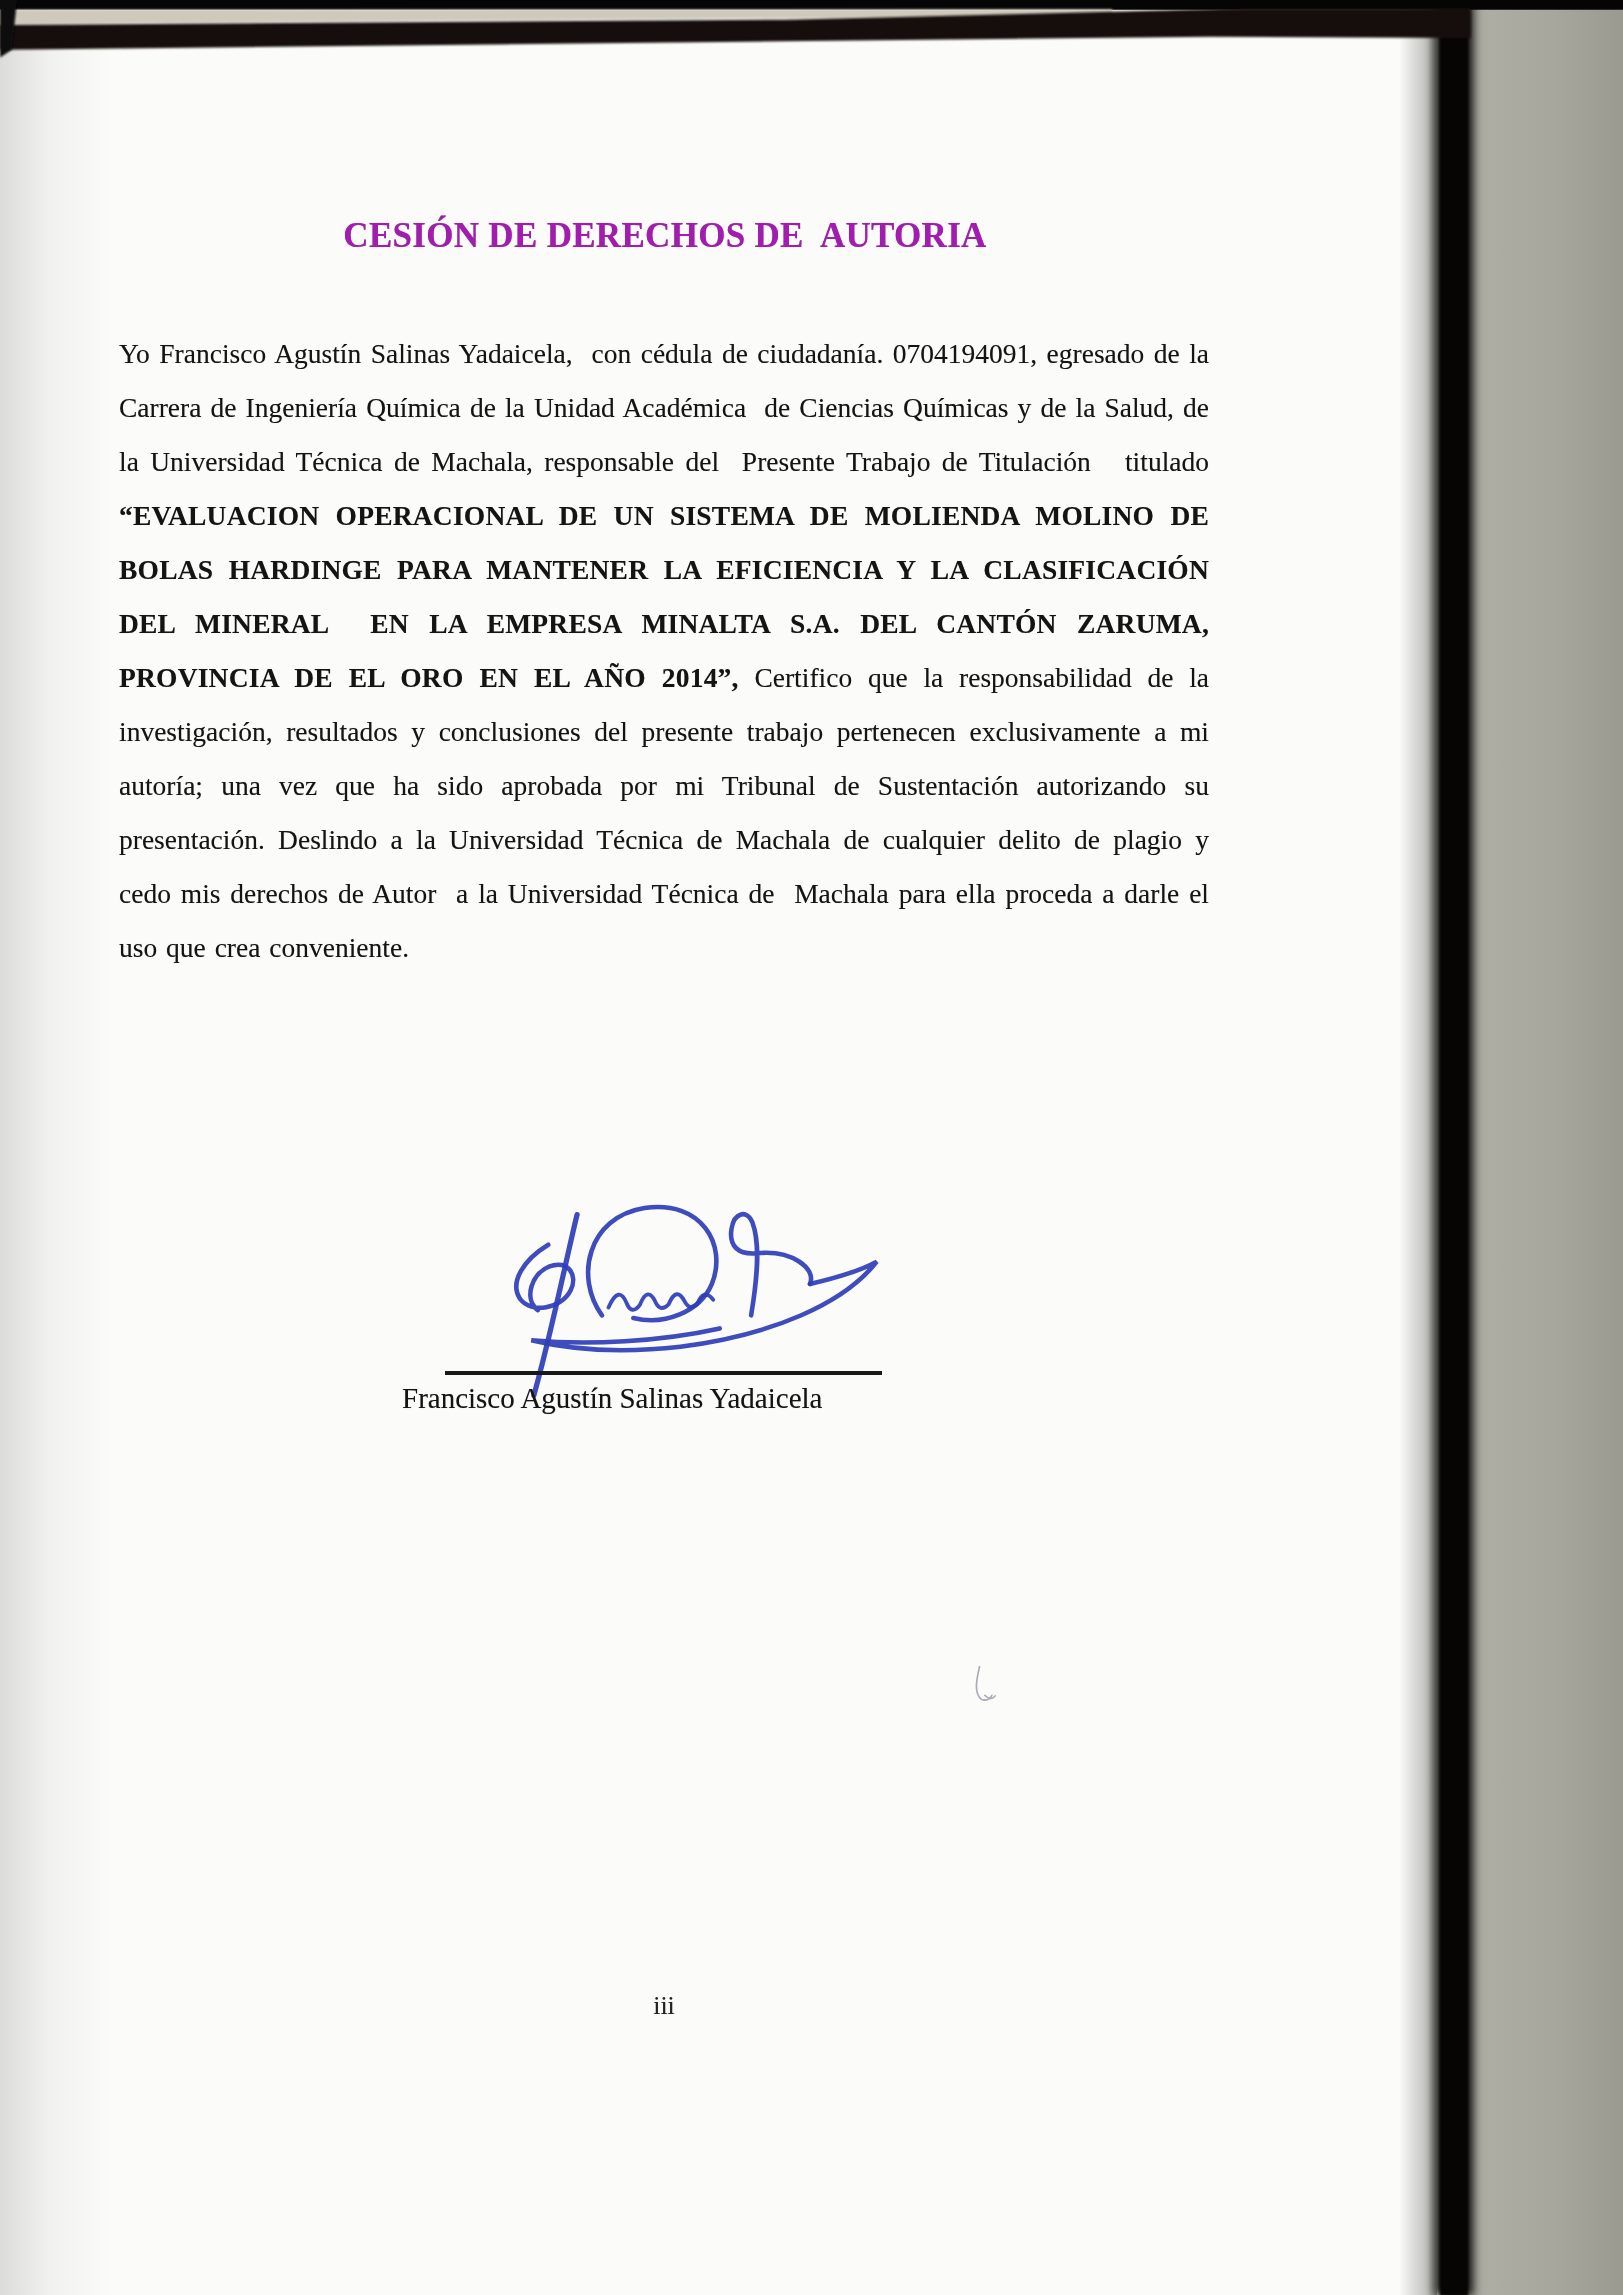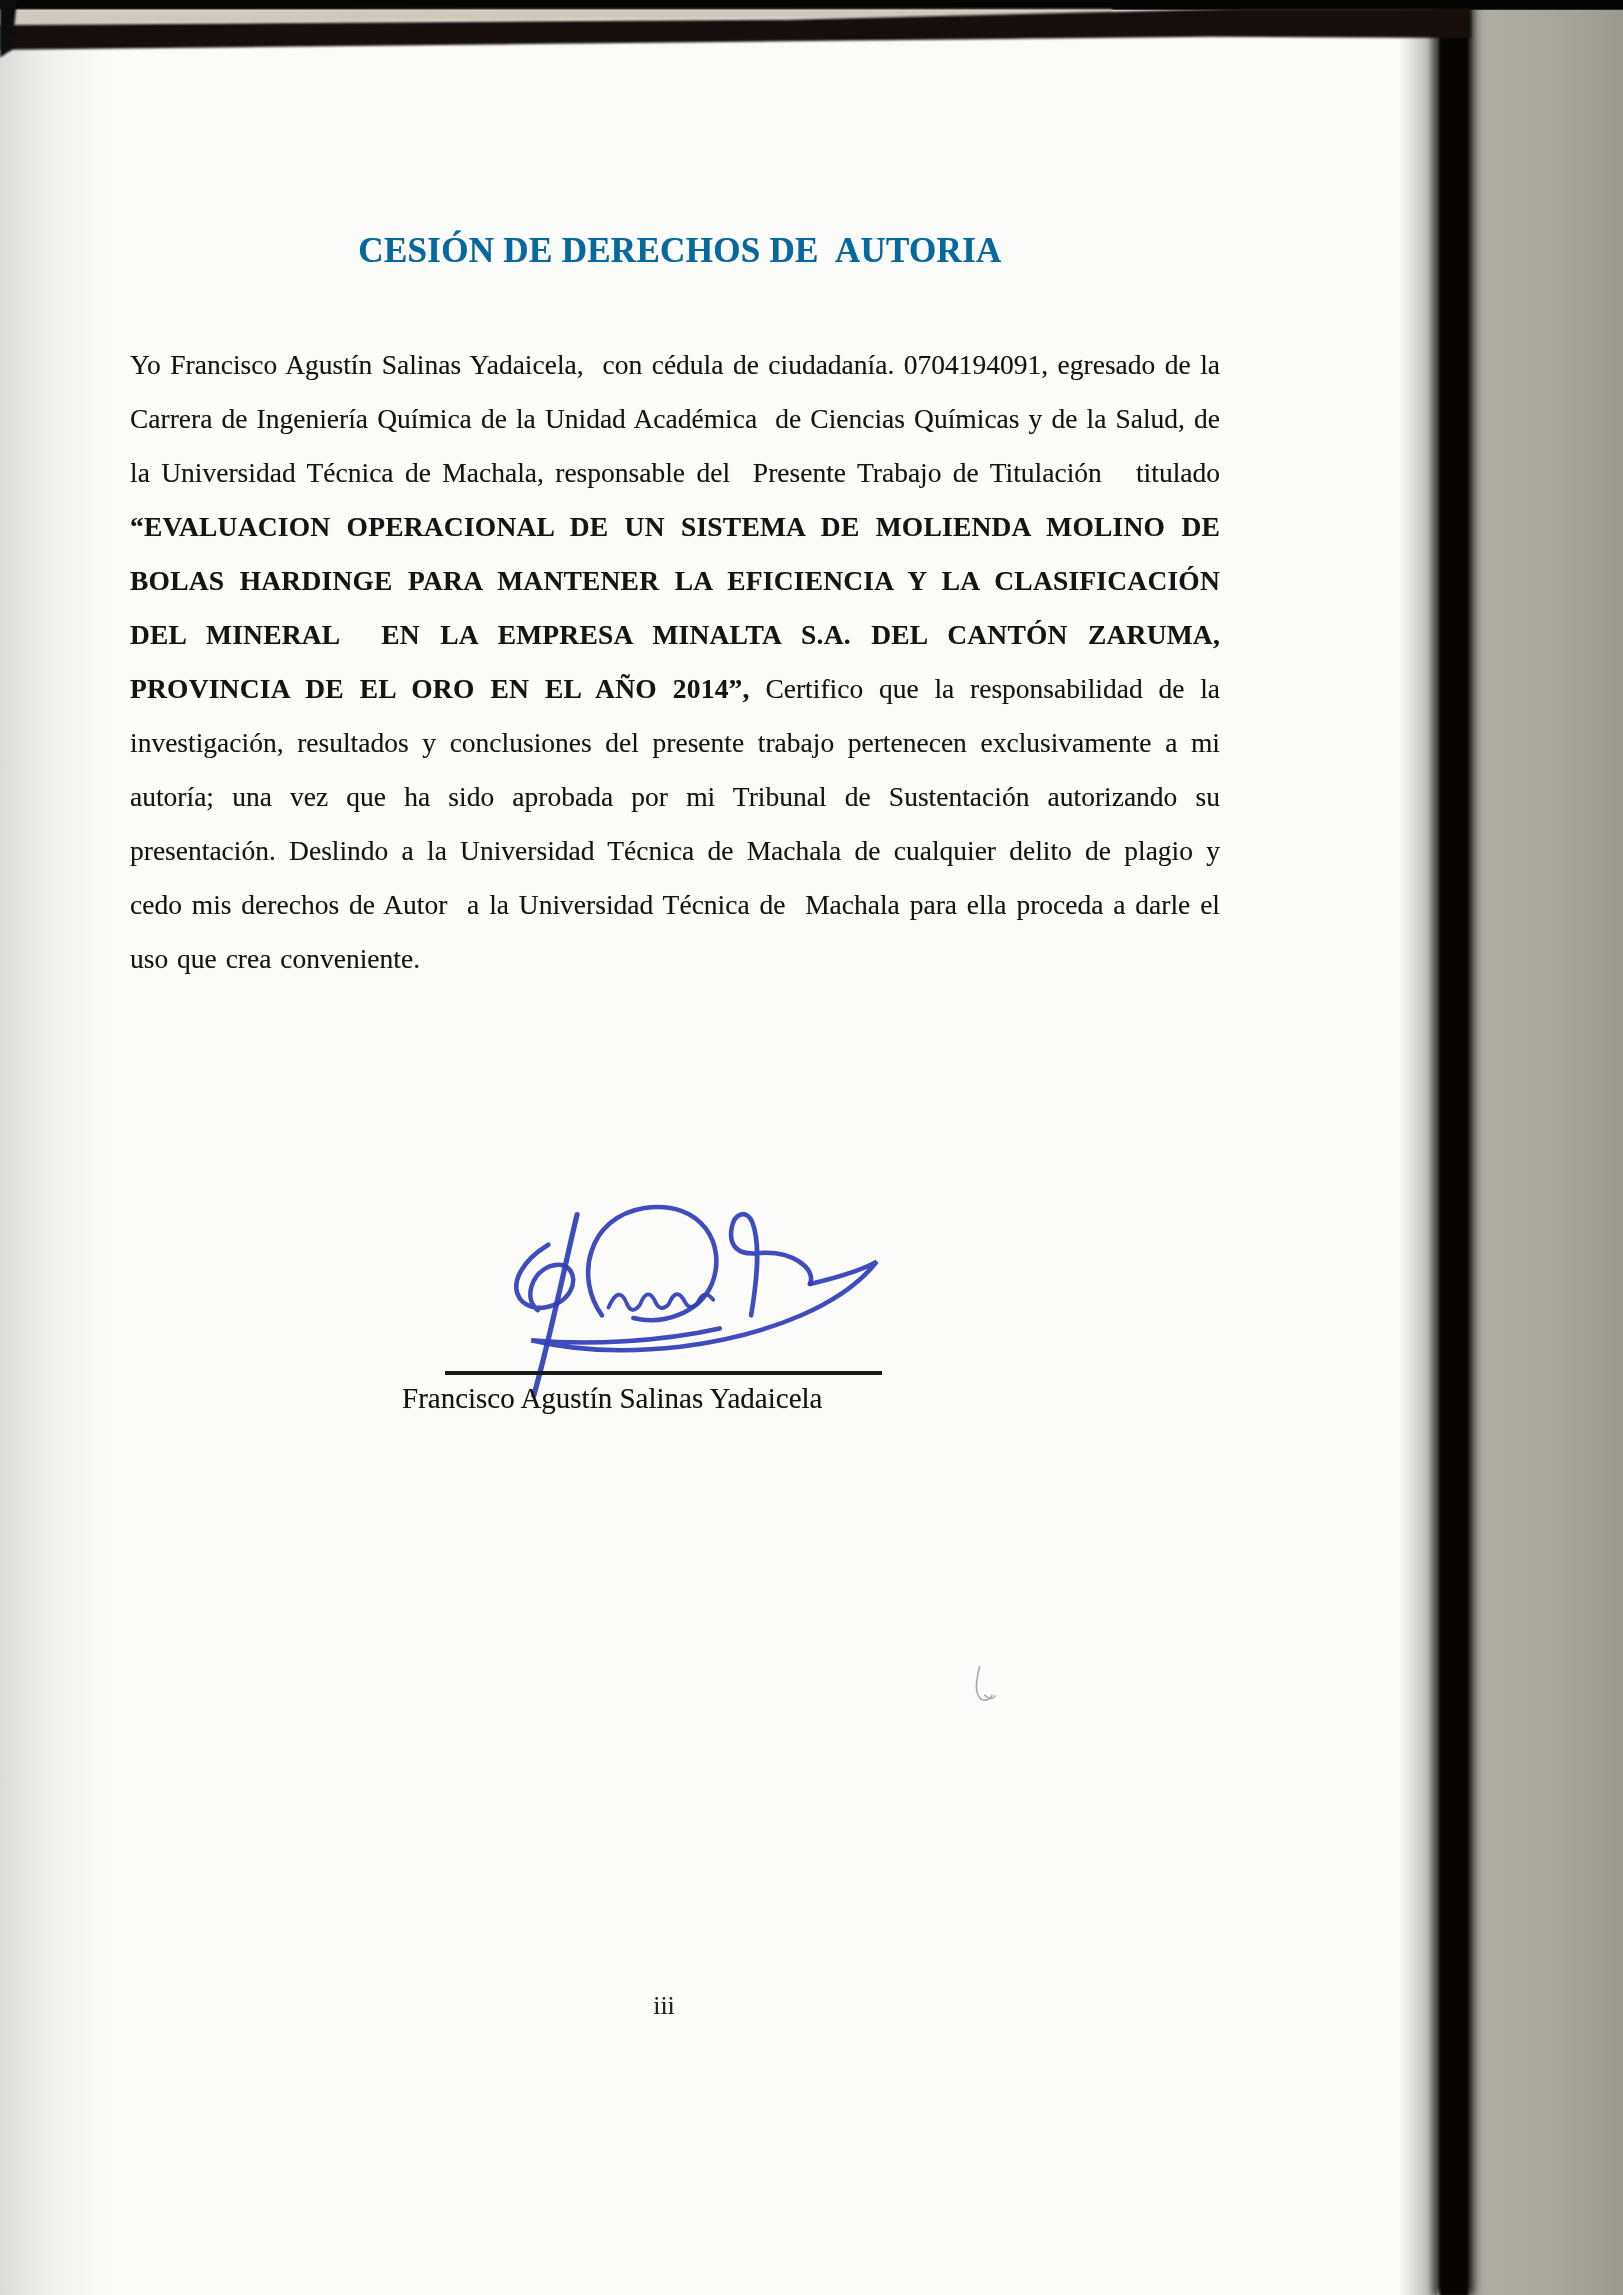--- a/index.html
+++ b/index.html
@@ -30,27 +30,27 @@
     background:linear-gradient(to right,rgba(130,130,125,0) 0%,rgba(100,100,95,.40) 75%,rgba(70,70,65,.62) 100%);
   }
   
   .left-shade{
     position:absolute;left:0;top:0;width:111px;height:2295px;
     background:linear-gradient(to right,rgba(55,55,52,.16),rgba(55,55,52,.05) 45%,rgba(55,55,52,0));
   }
   .top-strips{position:absolute;left:0;top:0;}
   .content{position:absolute;left:0;top:0;width:1623px;height:2295px;}
   .doc-title{
-    position:absolute;left:119px;top:215px;width:1090px;margin:16px;
-    font-size:35px;font-weight:bold;color:#0369a1;text-align:center;
+    position:absolute;left:119px;top:215px;width:1090px;margin:1px;
+    font-size:35px;font-weight:bold;color:#a21caf;text-align:center;
     letter-spacing:0.3px;line-height:39px;
     text-shadow:0 0 0.7px rgba(20,20,20,.45);
   }
   .body-par{
-    position:absolute;left:119px;top:327px;width:1090px;margin:11px;
+    position:absolute;left:119px;top:327px;width:1090px;margin:0;
     font-size:27.5px;line-height:54px;color:#141414;
     text-align:justify;word-spacing:2px;
     text-shadow:0 0 0.7px rgba(20,20,20,.35);
   }
   .body-par .b{font-weight:bold;letter-spacing:0.2px;}
   .sig-svg{position:absolute;left:458px;top:1191px;}
   .sig-line{
     position:absolute;left:445px;top:1371px;width:437px;height:3.9px;
     background:#191919;
   }

